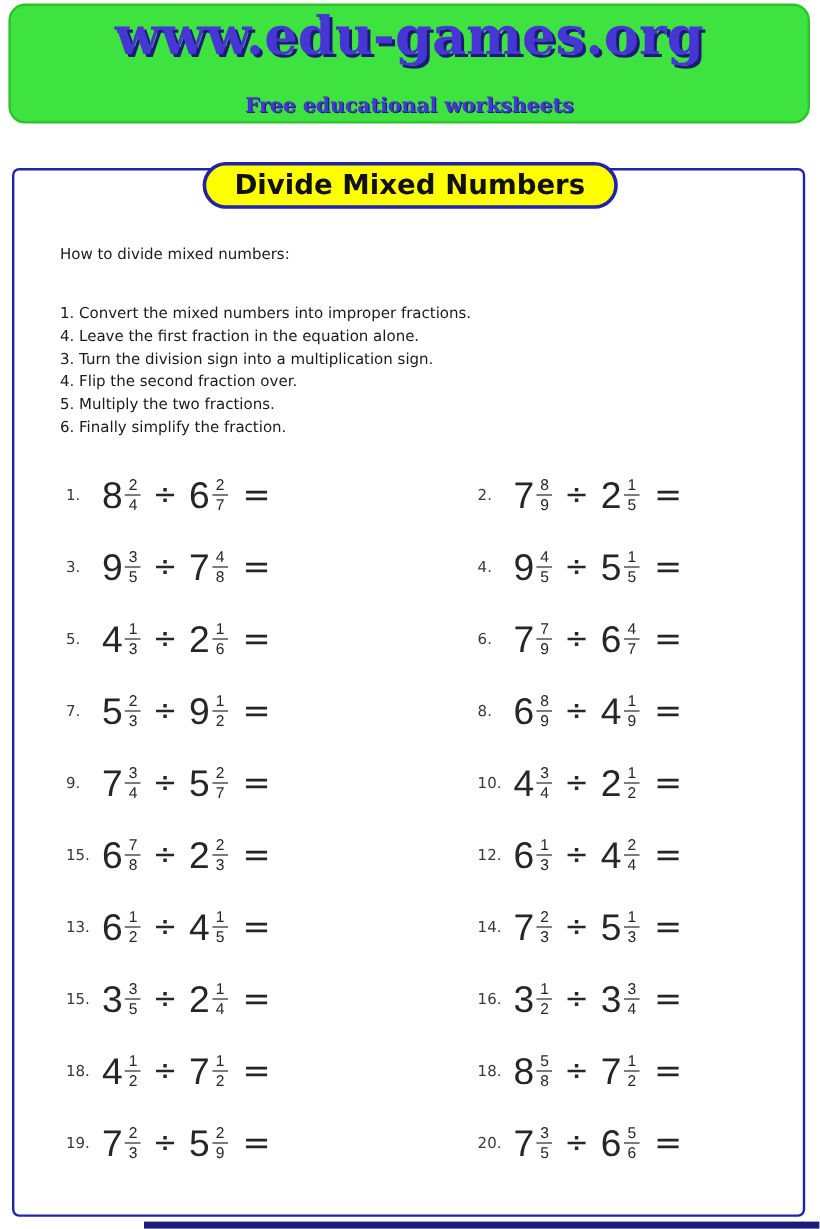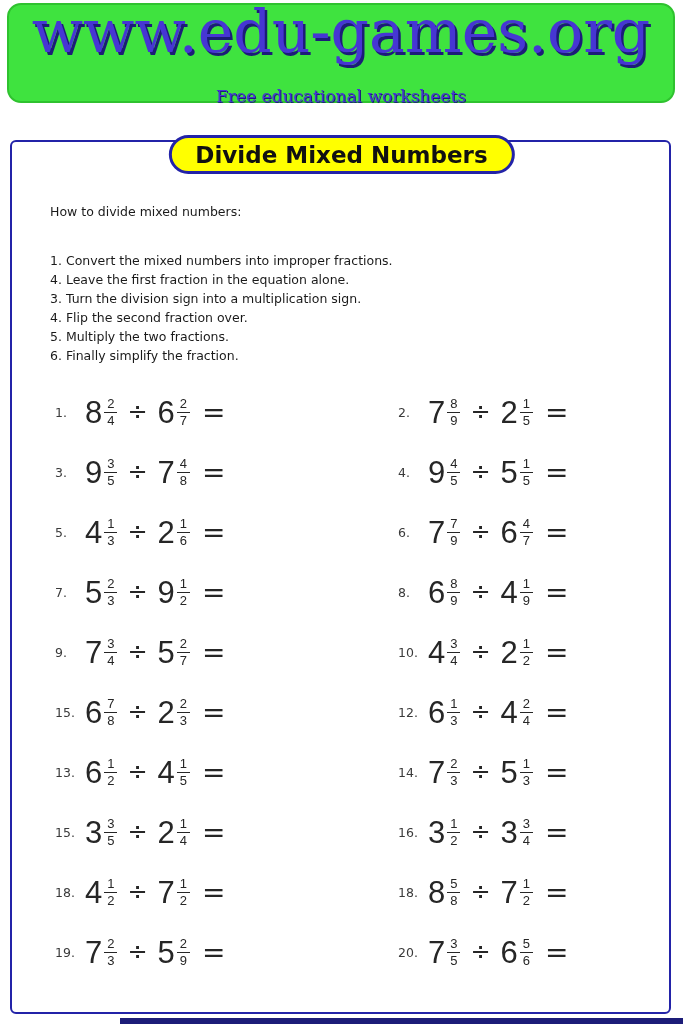--- a/index.html
+++ b/index.html
@@ -12,23 +12,23 @@
     --ink:#222222;
   }
   *{margin:0;padding:0;box-sizing:border-box;}
   html,body{width:683px;height:1024px;background:#ffffff;overflow:hidden;
     font-family:"DejaVu Sans",sans-serif;position:relative;}
 
   
   .banner{position:absolute;left:7px;top:3px;width:668px;height:100px;
     background:var(--green);border:2px solid var(--green-edge);border-radius:14px;
     display:flex;flex-direction:column;align-items:center;justify-content:center;gap:4px;}
-  .site-title{font-family:"DejaVu Serif",serif;font-weight:400;font-size:60px;
+  .site-title{font-family:"DejaVu Serif",serif;font-weight:700;font-size:44px;
     color:var(--purple);text-shadow:2.5px 2.5px 0 var(--purple-shadow);line-height:1;}
-  .tagline{font-family:"DejaVu Serif",serif;font-weight:400;font-size:17px;
+  .tagline{font-family:"DejaVu Serif",serif;font-weight:700;font-size:17px;
     color:var(--purple);text-shadow:1px 1px 0 var(--purple-shadow);margin-top:21px;}
 
   
   .frame{position:absolute;left:10px;top:140px;width:661px;height:874px;
     border:2px solid var(--navy);border-radius:6px;background:#ffffff;}
   .pill{position:absolute;left:50%;top:135px;transform:translateX(-50%);
     height:39px;padding:0 24px;background:var(--yellow);border:3px solid var(--navy);
     border-radius:20px;display:flex;align-items:center;justify-content:center;z-index:2;}
   .pill span{font-size:23px;font-weight:700;color:#111;white-space:nowrap;}
 

